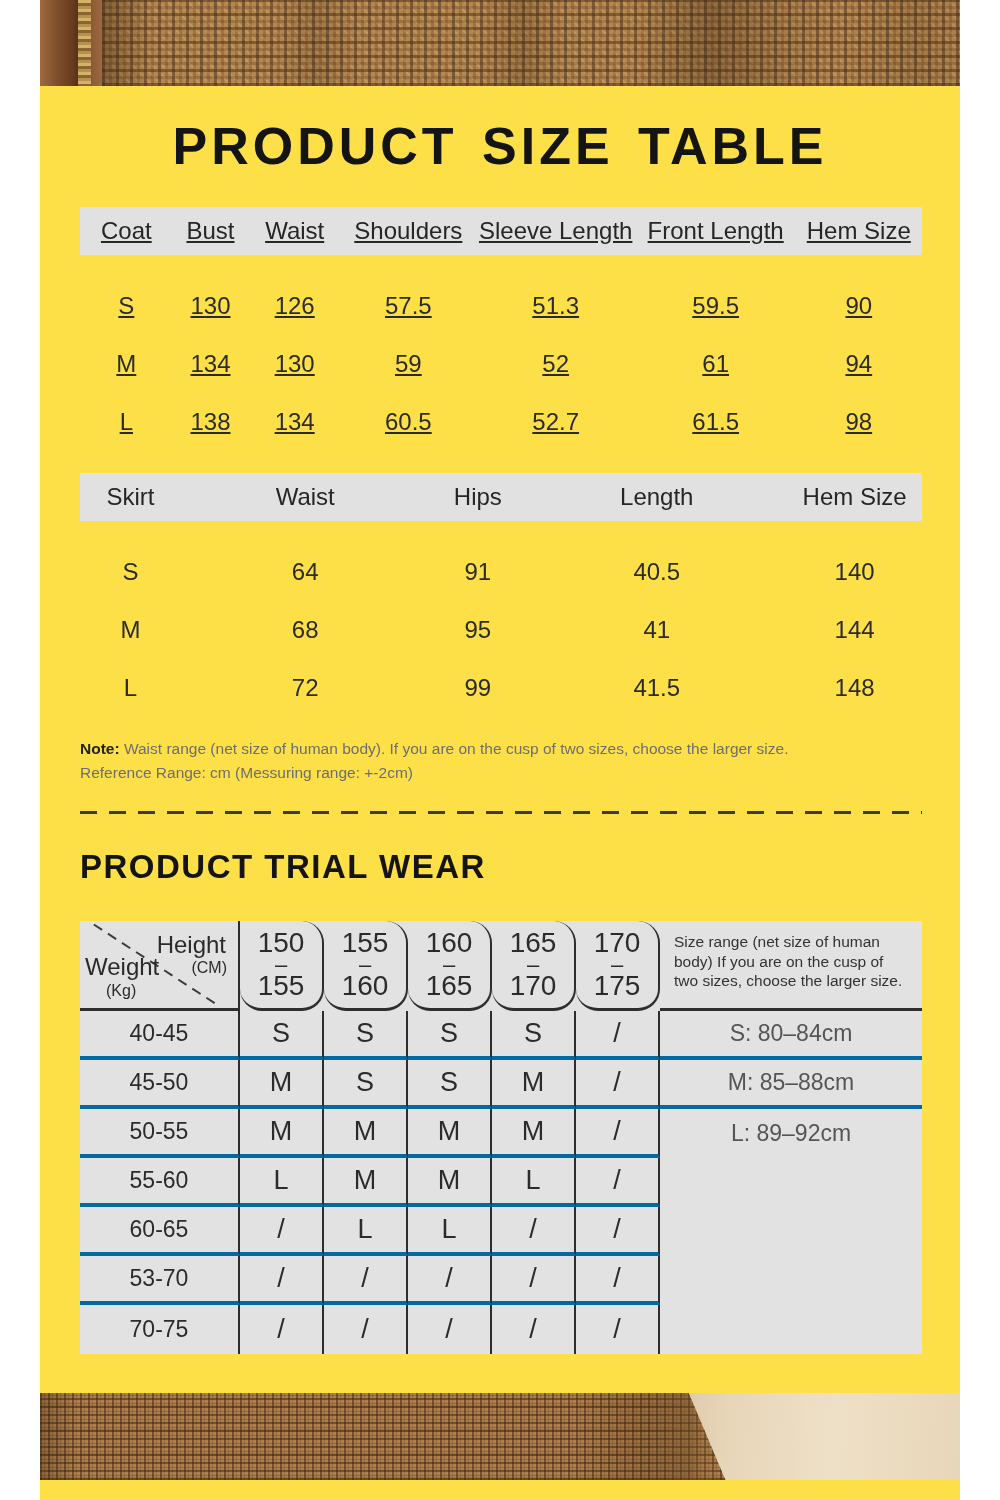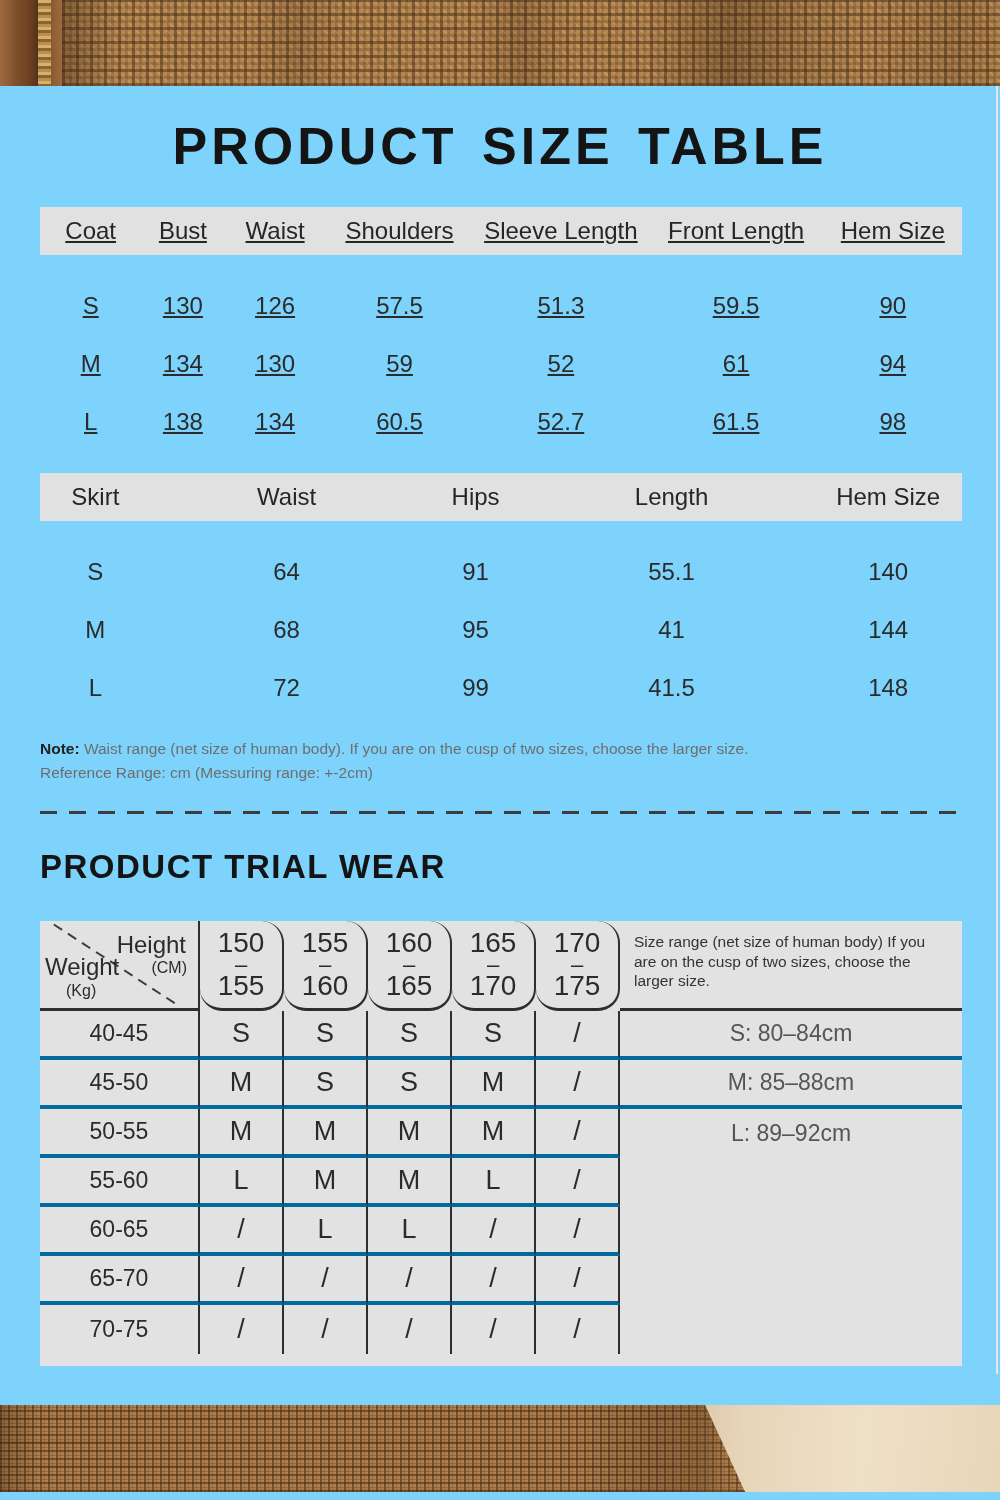--- a/index.html
+++ b/index.html
@@ -1,19 +1,19 @@
 <!DOCTYPE html>
 <html><head>
 <meta charset="utf-8">
 <style>
   * { margin:0; padding:0; box-sizing:border-box; }
   html,body { background:#ffffff; }
   #page {
-    position:relative; width:1000px; height:1500px; margin:0 auto;
-    background:#7dd3fc; overflow:hidden;
+    position:relative; width:920px; height:1500px; margin:0 auto;
+    background:#fde047; overflow:hidden;
     font-family:"Liberation Sans","DejaVu Sans",sans-serif; color:#2b2b2b;
   }
 
   
   .photo-top { position:relative; height:86px; display:flex; overflow:hidden; }
   .zip-placket { width:38px; background:linear-gradient(90deg,#a06a40 0%,#7d4e2b 45%,#6b3f20 80%,#55311a 100%); }
   .zip-teeth  { width:13px; background:repeating-linear-gradient(180deg,#d7b06a 0 3px,#8a6433 3px 6px,#b98f50 6px 9px); }
   .zip-placket2 { width:11px; background:linear-gradient(90deg,#8a5a34,#9c6a3e); }
   .fabric-top { flex:1; position:relative; background-color:#b6864f;
     background-image:
@@ -58,21 +58,21 @@
   .datarows { margin:22px 38px 0 40px; }
   .drow { height:58px; display:grid; align-items:center; text-align:center; font-size:24px; color:#2b2b2b; }
 
   
   .notes { margin:20px 38px 0 40px; font-size:15.5px; line-height:24px; color:#6e6e6e; }
   .note-label { color:#222222; font-weight:bold; }
   .divider { margin:26px 38px 0 40px; height:3px;
     background:repeating-linear-gradient(90deg,#3c3c3c 0 17px, rgba(0,0,0,0) 17px 29px); }
 
   
-  .trial { margin:37px 38px 4px 40px; background:#e2e2e2; padding-bottom:12px;
+  .trial { margin:37px 38px 4px 40px; background:#e2e2e2; 
     display:grid; grid-template-columns:160px repeat(5,84px) 1fr;
     grid-template-rows:90px repeat(7,49px); }
   .tc { display:flex; align-items:center; justify-content:center; }
   .br { border-right:2px solid #2e2e2e; }
   .hb { border-bottom:3px solid #2e2e2e; }
   .rb { border-bottom:4px solid #0369a1; }
   .t-corner { position:relative; }
   .t-corner .lbl { position:absolute; color:#2b2b2b; }
   .lbl-height { top:10px; right:12px; font-size:24px; }
   .lbl-cm     { top:38px; right:11px; font-size:16px; }
@@ -146,21 +146,21 @@
     <div>Waist</div>
     <div>Hips</div>
     <div>Length</div>
     <div>Hem Size</div>
   </div>
   <div class="datarows">
     <div class="drow grid-skirt">
       <div>S</div>
       <div>64</div>
       <div>91</div>
-      <div>55.1</div>
+      <div>40.5</div>
       <div>140</div>
     </div>
     <div class="drow grid-skirt">
       <div>M</div>
       <div>68</div>
       <div>95</div>
       <div>41</div>
       <div>144</div>
     </div>
     <div class="drow grid-skirt">
@@ -252,21 +252,21 @@
     <div></div>
 
     <div class="tc br rb t-weight">60-65</div>
     <div class="tc br rb t-size">/</div>
     <div class="tc br rb t-size">L</div>
     <div class="tc br rb t-size">L</div>
     <div class="tc br rb t-size">/</div>
     <div class="tc br rb t-size">/</div>
     <div></div>
 
-    <div class="tc br rb t-weight">65-70</div>
+    <div class="tc br rb t-weight">53-70</div>
     <div class="tc br rb t-size">/</div>
     <div class="tc br rb t-size">/</div>
     <div class="tc br rb t-size">/</div>
     <div class="tc br rb t-size">/</div>
     <div class="tc br rb t-size">/</div>
     <div></div>
 
     <div class="tc br t-weight">70-75</div>
     <div class="tc br t-size">/</div>
     <div class="tc br t-size">/</div>

